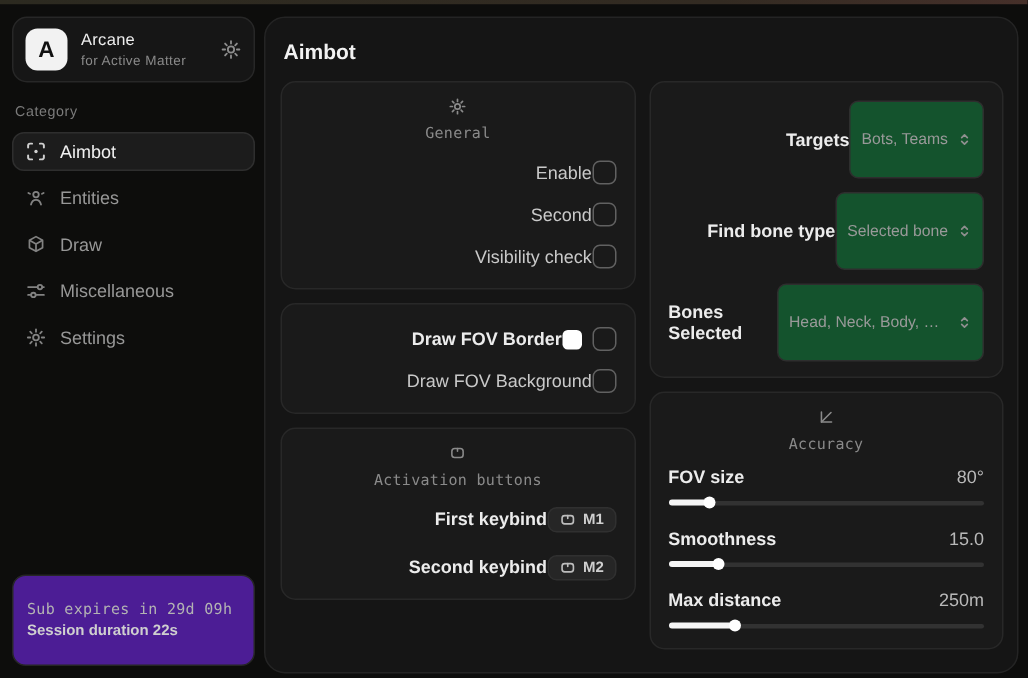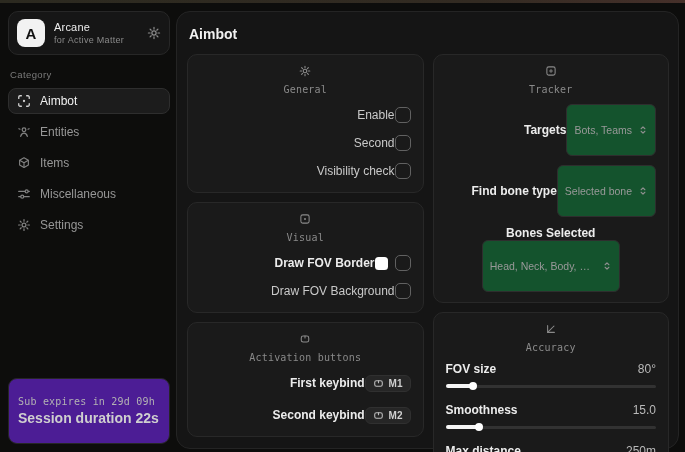--- a/index.html
+++ b/index.html
@@ -19,21 +19,21 @@
   .app-sub{font-size:9px;color:#8a8a8a;letter-spacing:.3px;}
   .theme-btn{color:#8d8d8d;display:flex;align-items:center;}
   .cat-label{font-size:9.5px;color:#7b7b7b;margin:14px 2px 8px 2px;letter-spacing:.4px;}
   .nav{display:flex;flex-direction:column;gap:5px;}
   .nav-item{display:flex;align-items:center;gap:9px;padding:5px 8px;border-radius:8px;border:1px solid transparent;
     color:#979797;font-size:12px;cursor:default;}
   .nav-item.selected{background:#1c1c1c;border-color:#2e2e2e;color:#f0f0f0;}
   .nav-item .ni{display:flex;align-items:center;color:inherit;opacity:.85;}
   .sub-card{margin-top:auto;background:#4c1d95;border:1px solid #262626;border-radius:9px;padding:17px 9px;}
   .sub-line1{font-family:"DejaVu Sans Mono",monospace;font-size:10px;color:#b3b3b3;letter-spacing:.2px;}
-  .sub-line2{font-size:14px;font-weight:bold;color:#cfcfcf;margin-top:3px;}
+  .sub-line2{font-size:10px;font-weight:bold;color:#cfcfcf;margin-top:3px;}
 
   
   .main{position:absolute;left:176px;top:8px;width:503px;height:438px;box-sizing:border-box;
     background:#151515;border:1px solid #242424;border-radius:14px;padding:12px 9px 12px 10px;}
   .page-title{font-size:14px;font-weight:bold;color:#f2f2f2;margin:2px 0 12px 2px;}
   .cols{display:flex;gap:9px;align-items:flex-start;}
   .col{display:flex;flex-direction:column;gap:9px;width:240px;}
   .card{background:#1a1a1a;border:1px solid #282828;border-radius:10px;padding:10px 12px;box-sizing:border-box;width:100%;}
   .card-hd{display:flex;align-items:center;gap:7px;font-family:"DejaVu Sans Mono",monospace;
     font-size:10px;color:#8a8a8a;margin-bottom:9px;letter-spacing:.2px;flex-direction:column;}
@@ -104,21 +104,21 @@
         </span>
         <span>Entities</span>
       </div>
       <div class="nav-item">
         <span class="ni">
           <svg width="14" height="14" viewBox="0 0 16 16" fill="none" stroke="currentColor" stroke-width="1.3" stroke-linejoin="round">
             <path d="M8 2l5 2.8v5.6L8 13.2 3 10.4V4.8z"></path>
             <path d="M3 4.8L8 7.6l5-2.8M8 7.6v5.6"></path>
           </svg>
         </span>
-        <span>Items</span>
+        <span>Draw</span>
       </div>
       <div class="nav-item">
         <span class="ni">
           <svg width="14" height="14" viewBox="0 0 16 16" fill="none" stroke="currentColor" stroke-width="1.4" stroke-linecap="round">
             <path d="M2 5h7M13 5h1M2 11h2M8.5 11H14"></path>
             <circle cx="11" cy="5" r="1.7"></circle>
             <circle cx="6" cy="11" r="1.7"></circle>
           </svg>
         </span>
         <span>Miscellaneous</span>
@@ -165,29 +165,20 @@
             <span class="row-label">Second</span>
             <span class="checkbox"></span>
           </div>
           <div class="row">
             <span class="row-label">Visibility check</span>
             <span class="checkbox"></span>
           </div>
         </div>
 
         <div class="card">
-          <div class="card-hd">
-            <span class="ci">
-              <svg width="12" height="12" viewBox="0 0 16 16" fill="none" stroke="currentColor" stroke-width="1.4">
-                <rect x="2.5" y="2.5" width="11" height="11" rx="2.5"></rect>
-                <circle cx="8" cy="8" r="1.3" fill="currentColor" stroke="none"></circle>
-              </svg>
-            </span>
-            <span>Visual</span>
-          </div>
           <div class="row">
             <span class="row-label strong">Draw FOV Border</span>
             <span class="ctrl-group">
               <span class="swatch" style="background: rgb(255, 255, 255);"></span>
               <span class="checkbox"></span>
             </span>
           </div>
           <div class="row">
             <span class="row-label">Draw FOV Background</span>
             <span class="checkbox"></span>
@@ -227,29 +218,20 @@
               </span>
               <span>M2</span>
             </span>
           </div>
         </div>
       </div>
 
       <div class="col">
 
         <div class="card">
-          <div class="card-hd">
-            <span class="ci">
-              <svg width="12" height="12" viewBox="0 0 16 16" fill="none" stroke="currentColor" stroke-width="1.4">
-                <rect x="2.5" y="2.5" width="11" height="11" rx="2.5"></rect>
-                <path d="M5.5 8h5M8 5.5v5" stroke-width="1.2"></path>
-              </svg>
-            </span>
-            <span>Tracker</span>
-          </div>
           <div class="row">
             <span class="row-label strong">Targets</span>
             <span class="dropdown">
               <span class="dd-val">Bots, Teams</span>
               <span class="di">
                 <svg width="10" height="10" viewBox="0 0 16 16" fill="none" stroke="currentColor" stroke-width="1.8" stroke-linecap="round" stroke-linejoin="round">
                   <path d="M5 6l3-3 3 3M5 10l3 3 3-3"></path>
                 </svg>
               </span>
             </span>
@@ -258,21 +240,21 @@
             <span class="row-label strong">Find bone type</span>
             <span class="dropdown">
               <span class="dd-val">Selected bone</span>
               <span class="di">
                 <svg width="10" height="10" viewBox="0 0 16 16" fill="none" stroke="currentColor" stroke-width="1.8" stroke-linecap="round" stroke-linejoin="round">
                   <path d="M5 6l3-3 3 3M5 10l3 3 3-3"></path>
                 </svg>
               </span>
             </span>
           </div>
-          <div class="row" style="margin-top:9px;flex-direction:column;">
+          <div class="row" style="margin-top:9px;">
             <span class="row-label strong">Bones Selected</span>
             <span class="dropdown" style="max-width:122px;">
               <span class="dd-val">Head, Neck, Body, Pe…</span>
               <span class="di">
                 <svg width="10" height="10" viewBox="0 0 16 16" fill="none" stroke="currentColor" stroke-width="1.8" stroke-linecap="round" stroke-linejoin="round">
                   <path d="M5 6l3-3 3 3M5 10l3 3 3-3"></path>
                 </svg>
               </span>
             </span>
           </div>

